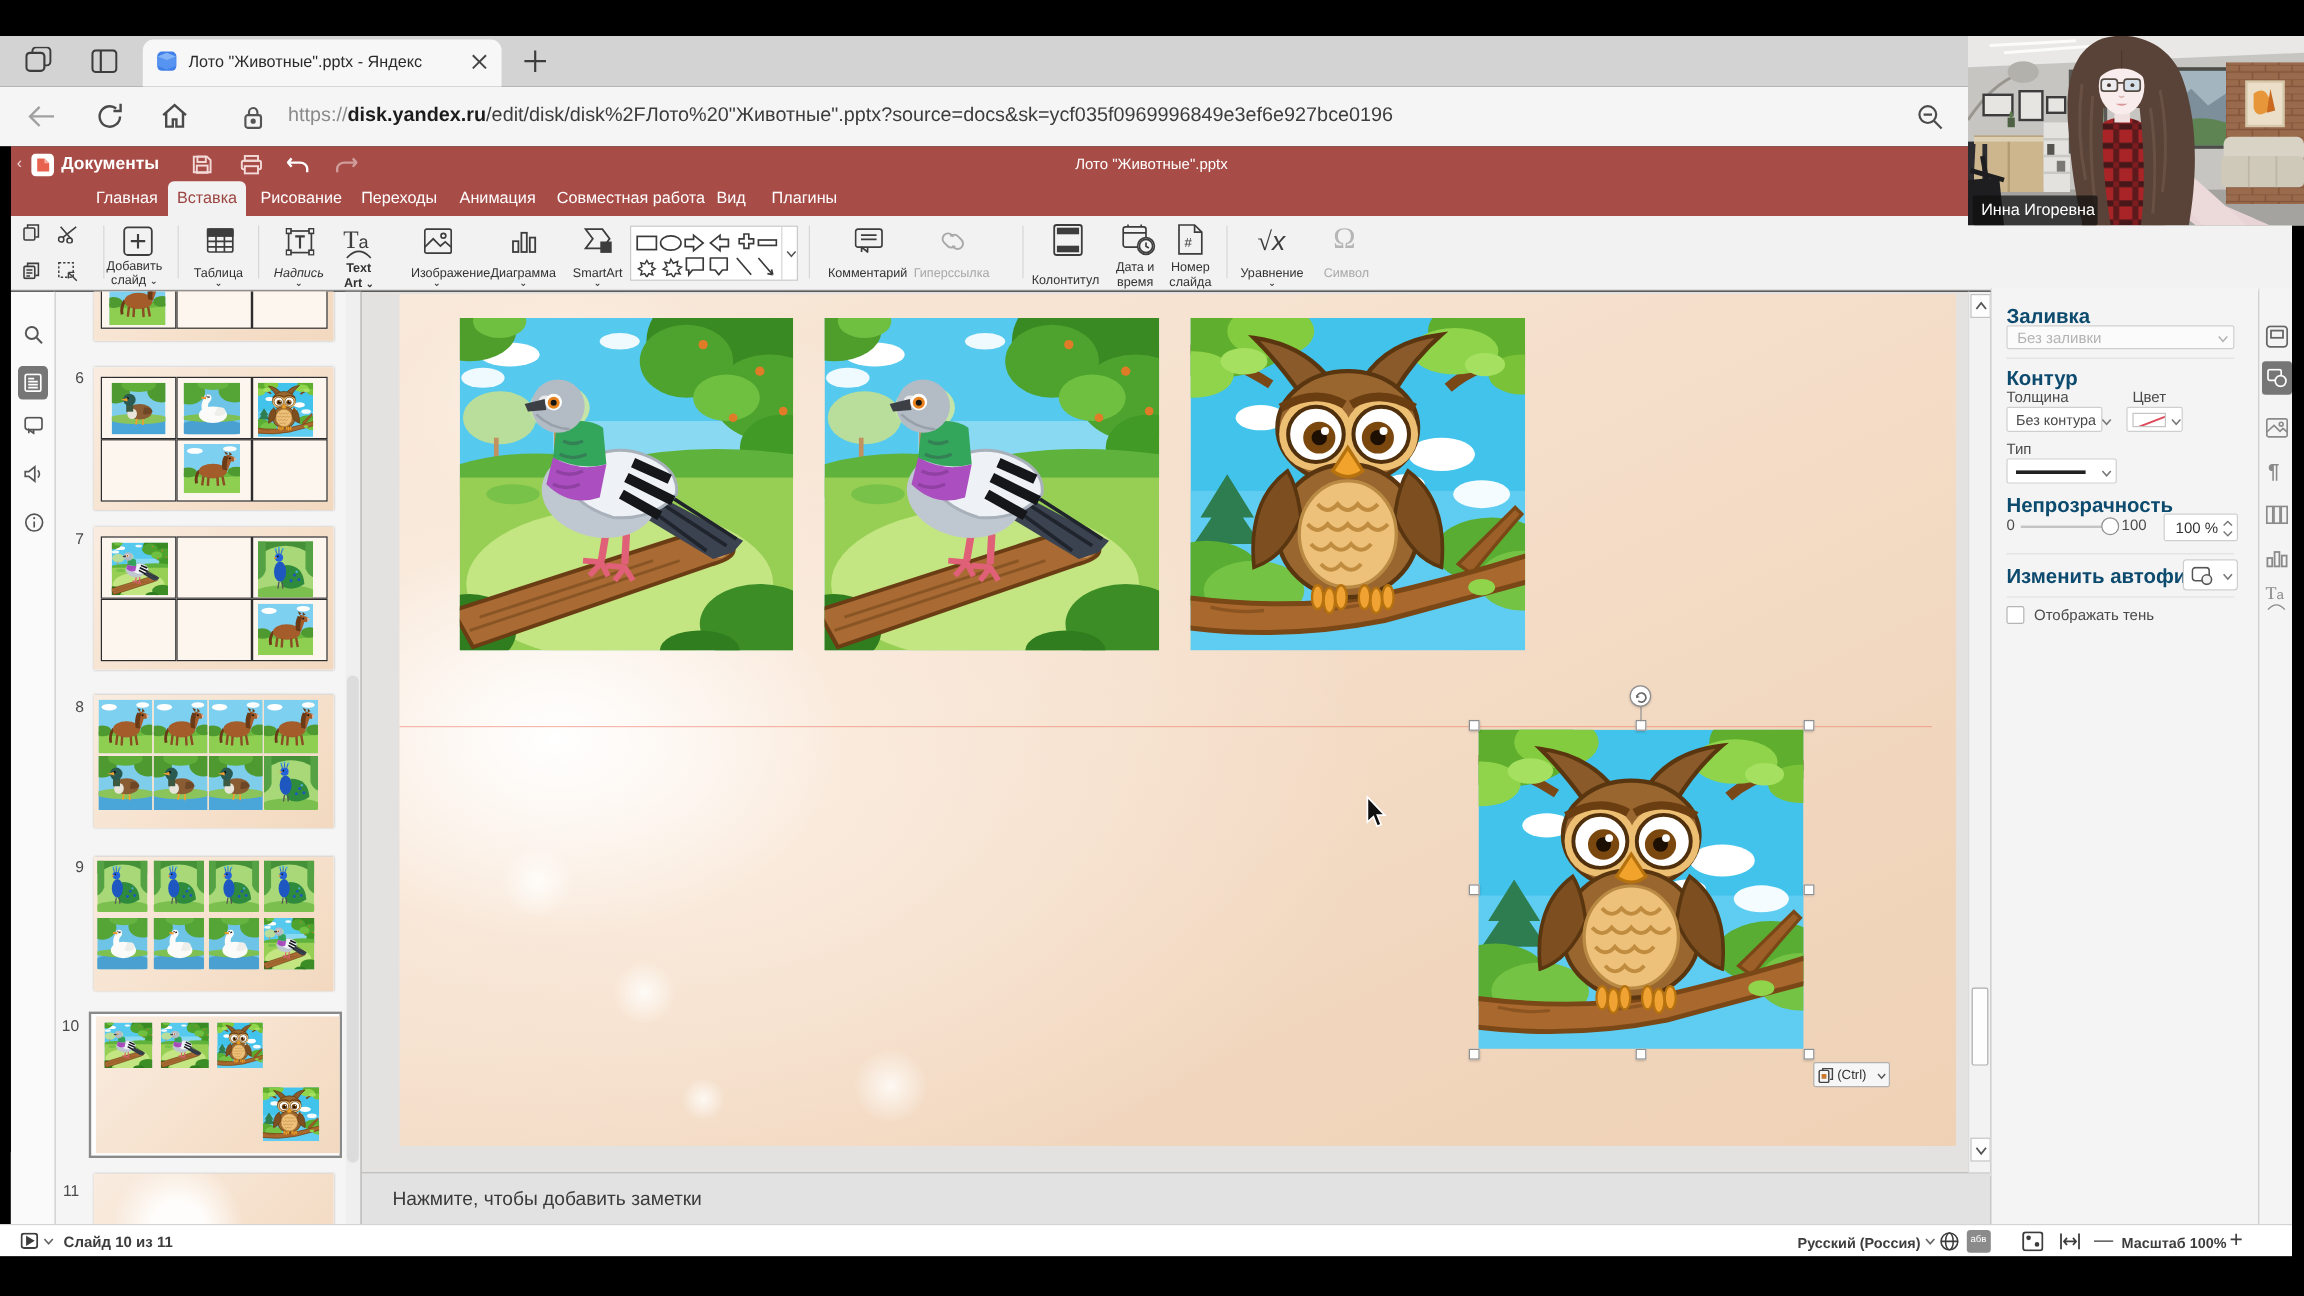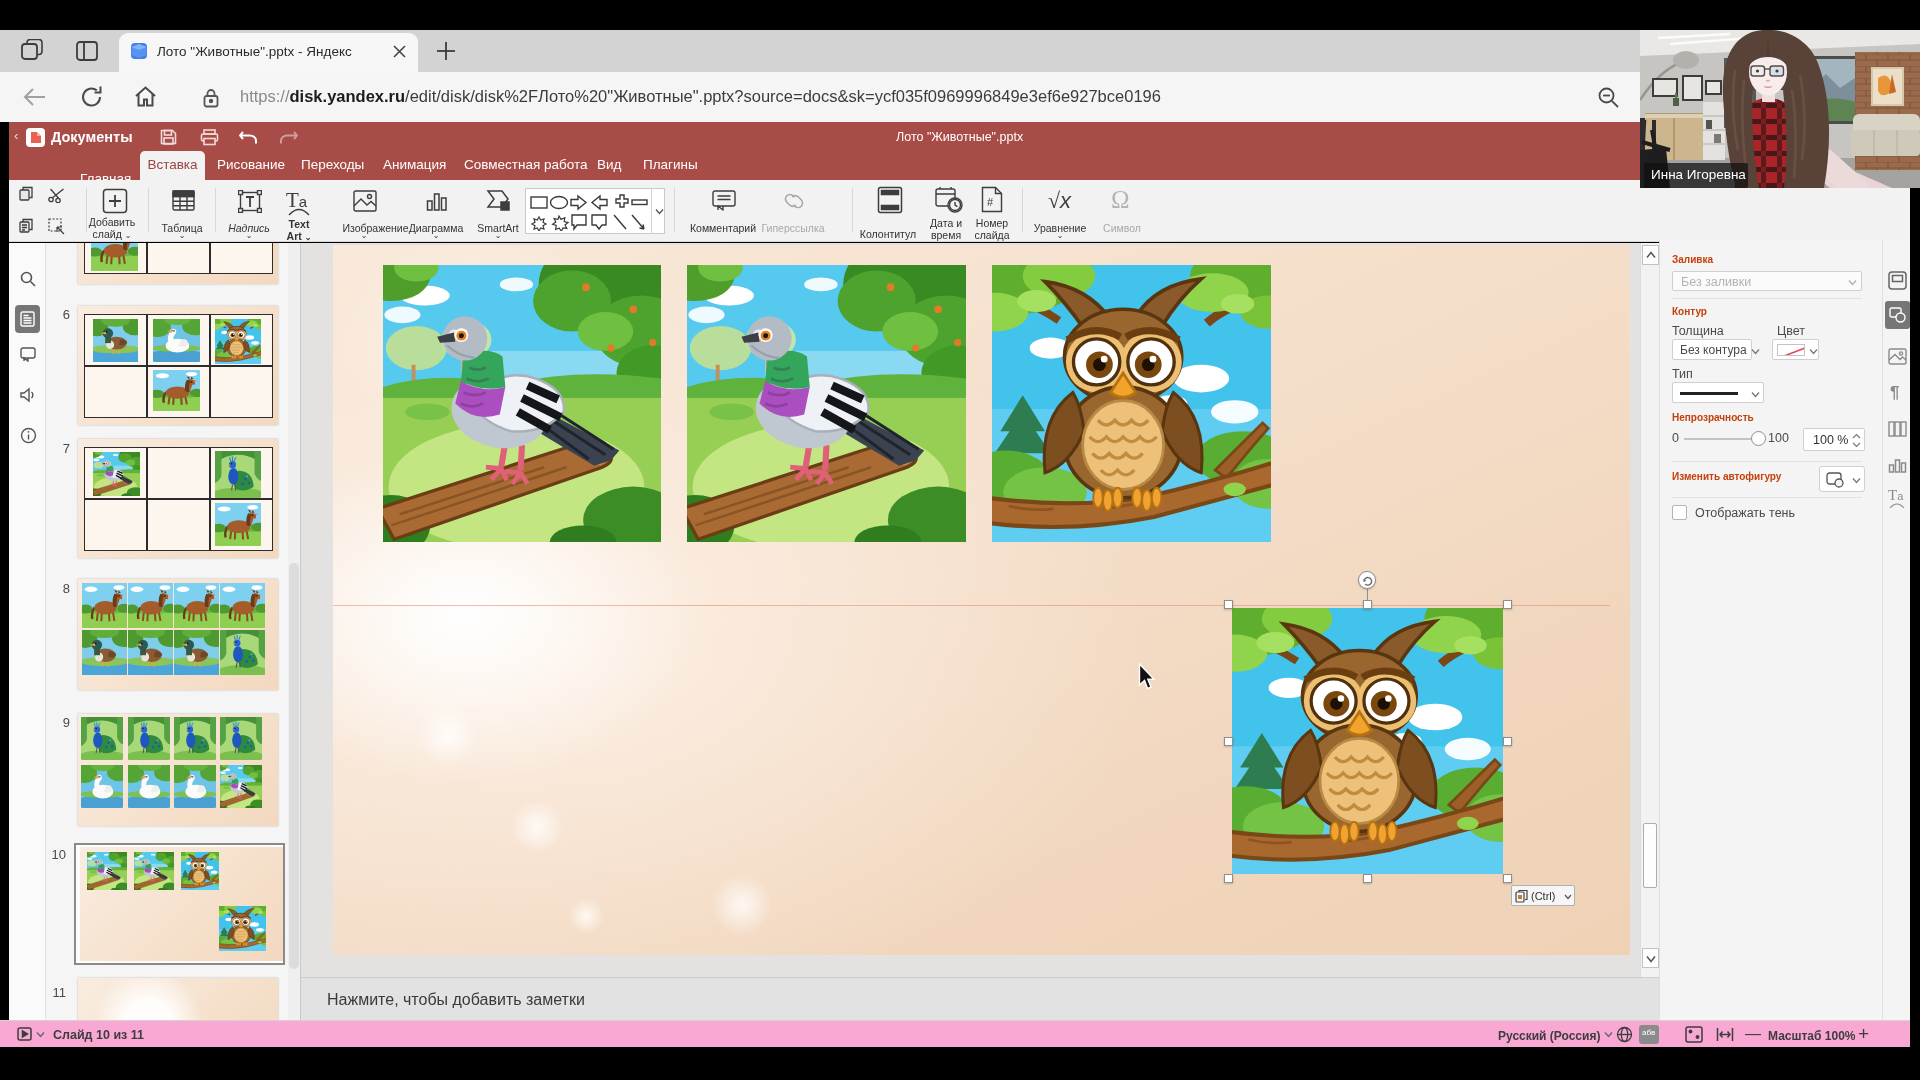--- a/index.html
+++ b/index.html
@@ -40,28 +40,28 @@
  radial-gradient(circle 25px at 253px 671px, rgba(255,253,250,.85), rgba(255,253,250,0) 72%),
  radial-gradient(ellipse 340px 240px at 130px 370px, rgba(255,255,255,1), rgba(255,255,255,0) 70%),
  radial-gradient(ellipse 800px 500px at 220px 400px, rgba(255,246,238,.7), rgba(250,230,210,0) 75%),
  radial-gradient(ellipse 200px 140px at 150px 90px, rgba(255,250,244,.55), rgba(255,250,244,0) 75%),
  linear-gradient(155deg,#f9e9da 0%,#f5dfcb 40%,#f1d6bd 75%,#efd2b6 100%);}
 .handle{position:absolute;width:9px;height:9px;background:#fff;border:1px solid #8e8e8e;box-shadow:0 1px 2px rgba(0,0,0,.2);}
 
 #notes{left:301px;top:977px;width:1358px;height:43px;background:#e2e2e2;border-top:1px solid #cdcdcd;}
 
 #rpanel{left:1659px;top:240px;width:223px;height:780px;background:#f4f4f4;border-left:1px solid #dedede;}
-.rlab{position:absolute;font-size:10px;font-weight:bold;color:#c2410c;}
+.rlab{position:absolute;font-size:17px;font-weight:bold;color:#0c4a6e;}
 .rsmall{position:absolute;font-size:12.5px;color:#4a4a4a;}
 .rdrop{position:absolute;background:#fff;border:1px solid #cfcfcf;border-radius:2px;}
 .rhr{position:absolute;left:12px;width:190px;height:1px;background:#e2e2e2;}
 
 #rstrip{left:1882px;top:240px;width:28px;height:780px;background:#f4f4f4;border-left:1px solid #e0e0e0;}
 
-#status{left:0;top:1020px;width:1910px;height:27px;background:#f9a8d4;border-top:1px solid #d4d4d4;}
+#status{left:0;top:1020px;width:1910px;height:27px;background:#ffffff;border-top:1px solid #d4d4d4;}
 
 #blackL{left:0;top:122px;width:9px;height:838px;background:#000;}
 #blackR{left:1910px;top:188px;width:10px;height:892px;background:#000;}
 #blackT{left:0;top:0;width:1920px;height:30px;background:#000;}
 #blackB{left:0;top:1047px;width:1920px;height:33px;background:#000;}
 #webcam{left:1640px;top:30px;width:280px;height:158px;background:#c6c4c1;overflow:hidden;}
 </style>
 </head>
 <body>
 <div id="stage">
@@ -320,21 +320,21 @@
         <path d="M1 5.5 h10 a6 5 0 0 1 6 5 v3"></path>
       </svg>
   <svg class="abs" style="left:270px;top:8px;opacity:.45" width="19" height="15" viewBox="0 0 19 15" fill="none" stroke="#ffffff" stroke-width="2">
         <path d="M15 2 L18 5.5 L15 9"></path>
         <path d="M18 5.5 h-10 a6 5 0 0 0 -6 5 v3"></path>
       </svg>
   <div class="abs" style="left:887px;top:8px;color:#fff;font-size:12.5px;">Лото "Животные".pptx</div>
 </div>
 <div class="abs" id="doctabs">
   <div class="mtab" style="left:4px;margin-top:40px;">Файл</div>
-  <div class="mtab" style="left:71px;margin-top:14px;">Главная</div>
+  <div class="mtab" style="left:71px;">Главная</div>
   <div class="abs" id="vstavka">Вставка</div>
   <div class="mtab" style="left:208px;">Рисование</div>
   <div class="mtab" style="left:292px;">Переходы</div>
   <div class="mtab" style="left:374px;">Анимация</div>
   <div class="mtab" style="left:455px;">Совместная работа</div>
   <div class="mtab" style="left:588px;">Вид</div>
   <div class="mtab" style="left:634px;">Плагины</div>
 </div>
 
 <div class="abs" id="toolbar">

